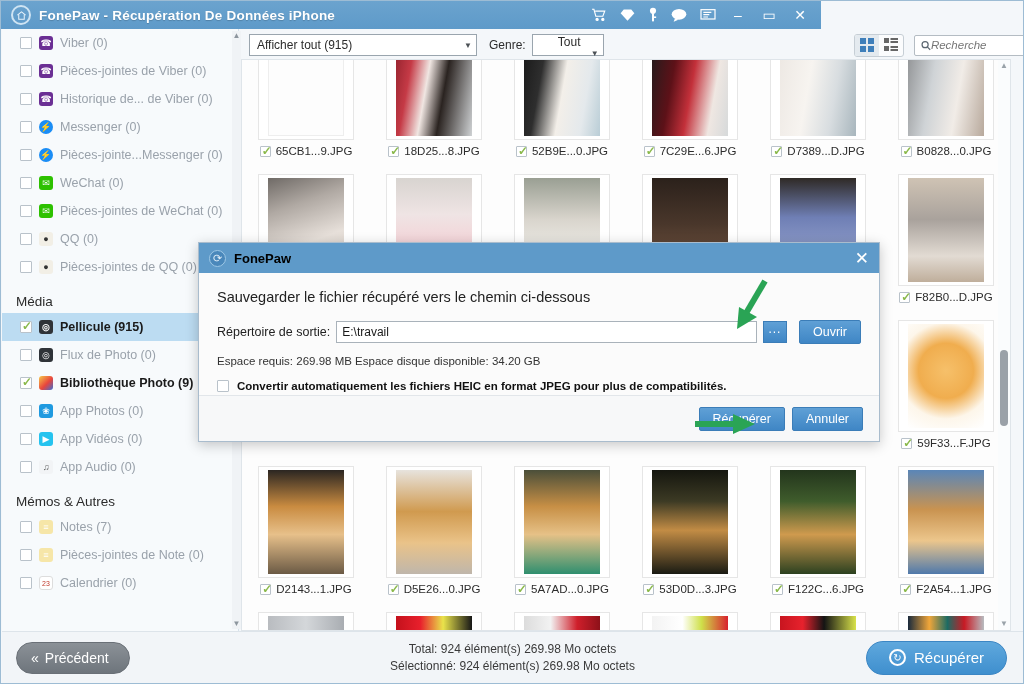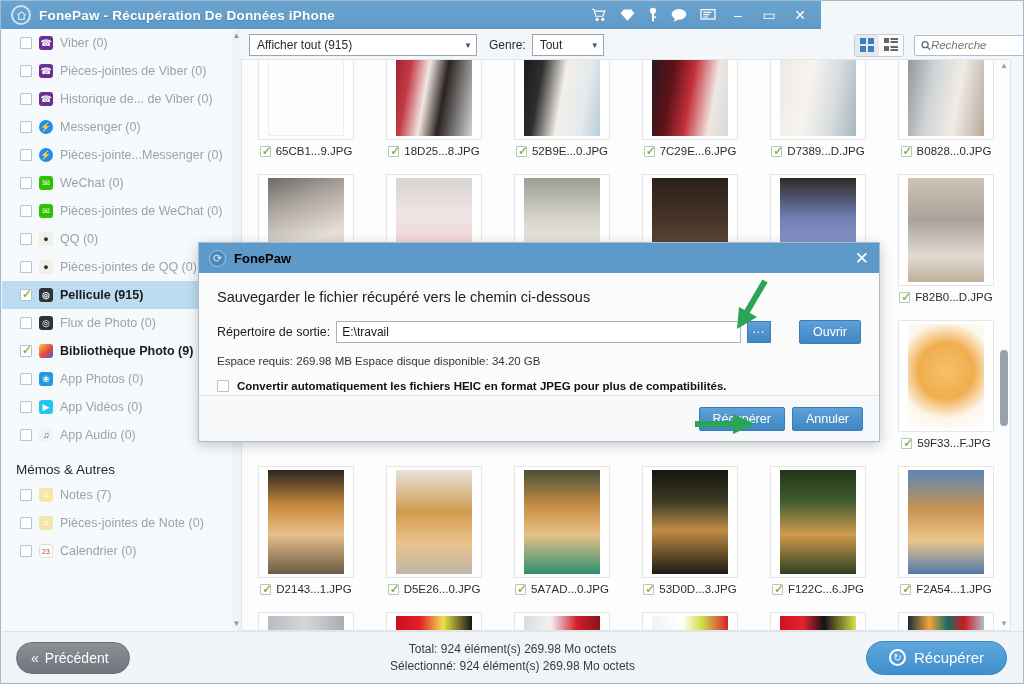--- a/index.html
+++ b/index.html
@@ -96,21 +96,21 @@
     position: absolute; left: 248px; top: 30px; width: 783px; height: 28px;
     display: flex; align-items: center; background: #f4f7fa;
   }
   .sel-box {
     height: 22px; width: 228px; border: 1px solid #9aa5ae; background: #fff;
     display: flex; align-items: center; padding: 0 4px 0 7px;
     font-size: 12px; color: #2c2c2c; cursor: pointer;
   }
   .sel-box .cv { margin-left: auto; font-size: 8px; color: #4c5156; }
   .tb-lbl { font-size: 12px; color: #2c2c2c; margin: 0 6px 0 12px; }
-  .sel-small { width: 72px; }
+  .sel-small { width: 72px; flex-direction: column; }
   .viewtog {
     margin-left: auto; display: flex; align-items: center;
     border: 1px solid #c6ced5; border-radius: 3px; background: #fbfcfd; overflow: hidden;
   }
   .vbtn {
     width: 24px; height: 21px; display: flex; align-items: center; justify-content: center;
     cursor: pointer;
   }
   .vbtn.sel { background: #e4eaef; }
   .searchbox {
@@ -321,20 +321,21 @@
         <div class="side-row">
           <span class="cb"></span>
           <span class="sicon ic-qq">●</span>
           <span>QQ (0)</span>
         </div>
         <div class="side-row">
           <span class="cb"></span>
           <span class="sicon ic-qq">●</span>
           <span>Pièces-jointes de QQ (0)</span>
         </div>
+        <div class="side-hdr">Média</div>
         <div class="side-row active">
           <span class="cb checked"></span>
           <span class="sicon ic-cam">◎</span>
           <span>Pellicule (915)</span>
         </div>
         <div class="side-row">
           <span class="cb"></span>
           <span class="sicon ic-cam">◎</span>
           <span>Flux de Photo (0)</span>
         </div>
@@ -642,21 +643,21 @@
       <div class="modal-logo">⟳</div>
       <div class="modal-title">FonePaw</div>
       <div class="modal-x">✕</div>
     </div>
     <div class="modal-body">
       <div class="m-head">Sauvegarder le fichier récupéré vers le chemin ci-dessous</div>
       <div class="m-row">
         <span class="m-lbl">Répertoire de sortie:</span>
         <div class="m-input">E:\travail</div>
         <div class="m-dots">...</div>
-        <div class="m-btn" style="margin-left:22px">Ouvrir</div>
+        <div class="m-btn" style="margin-left:6px">Ouvrir</div>
       </div>
       <div class="m-space">Espace requis: 269.98 MB  Espace disque disponible: 34.20 GB</div>
       <div class="m-check">
         <span class="cb"></span>
         <span class="txt">Convertir automatiquement les fichiers HEIC en format JPEG pour plus de compatibilités.</span>
       </div>
     </div>
     <div class="modal-foot">
       <div class="m-btn">Récupérer</div>
       <div class="m-btn">Annuler</div>

